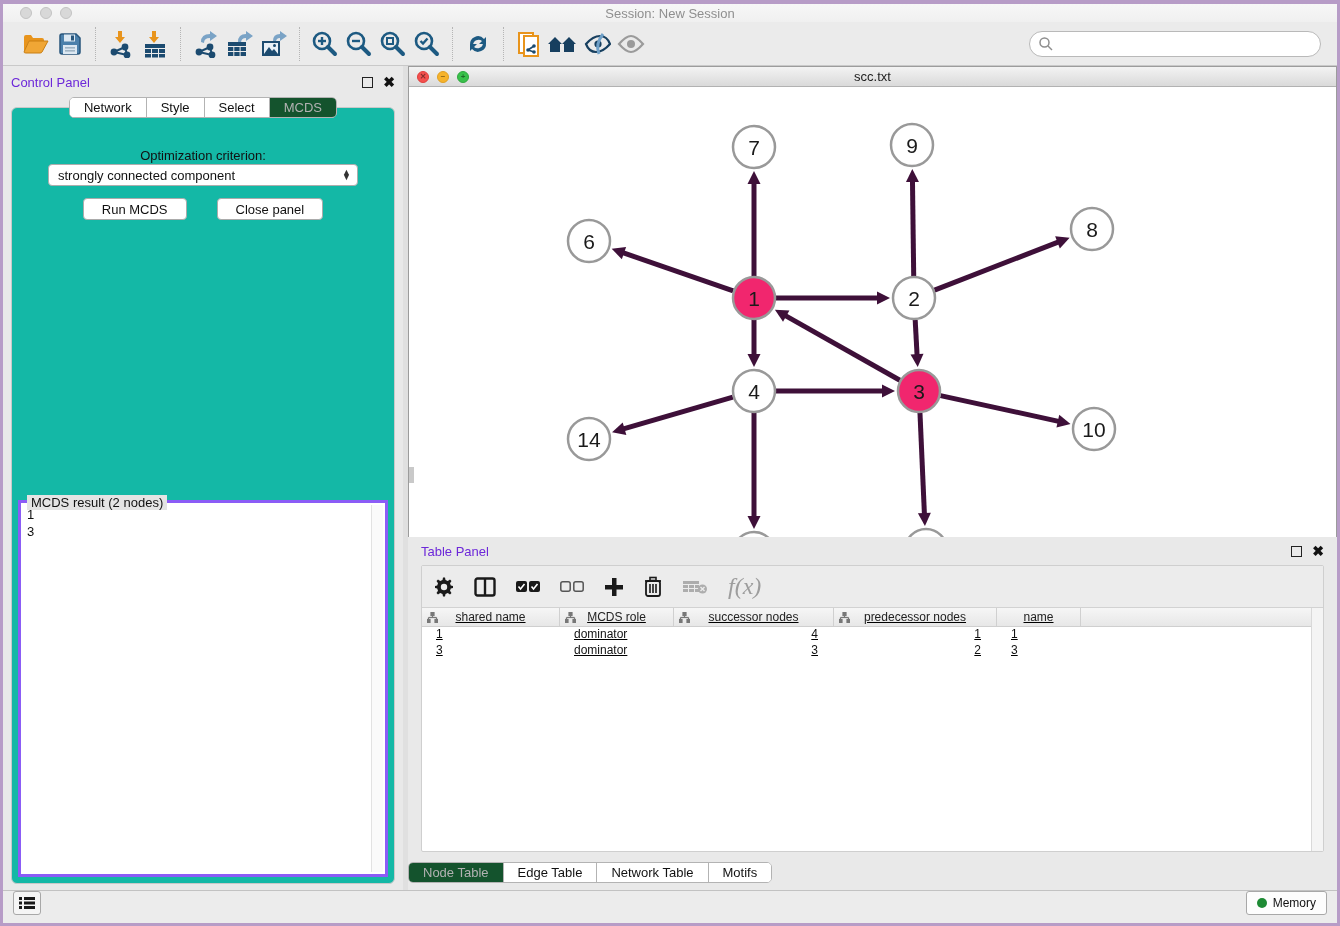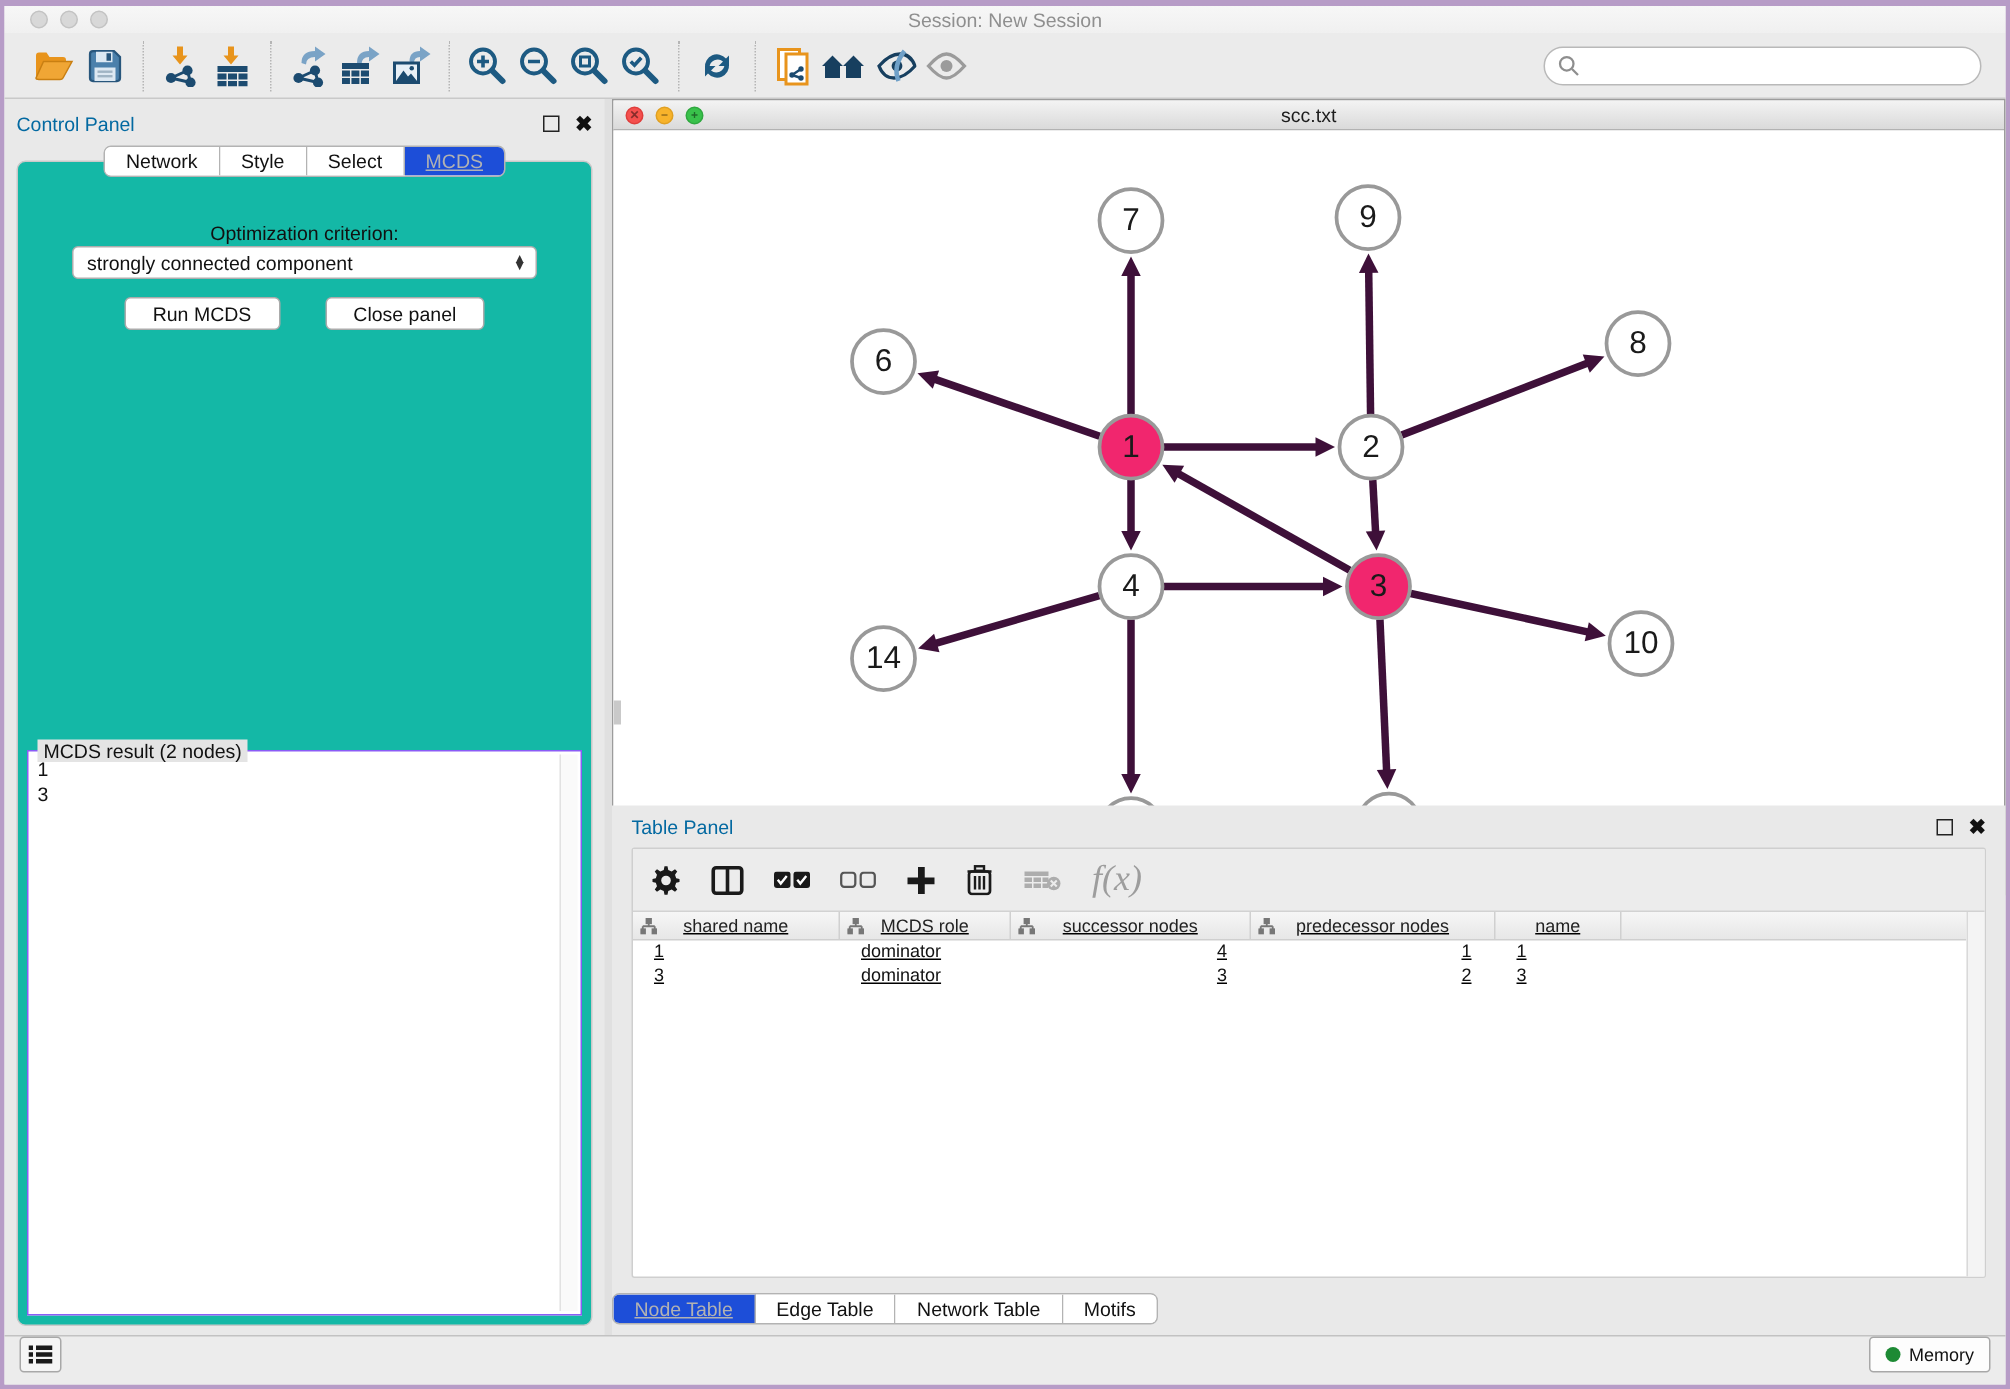--- a/index.html
+++ b/index.html
@@ -19,36 +19,36 @@
   
   .toolbar { position:absolute; left:0; right:0; top:18px; height:44px; background:#ebebeb; border-bottom:1px solid #c9c9c9; display:flex; align-items:center; padding:0 10px 0 16px; }
   .tb-icon { width:34px; height:32px; display:flex; align-items:center; justify-content:center; flex:0 0 auto; }
   .tb-sep { width:0; height:34px; border-left:1px dotted #b5b5b5; margin:0 8px; flex:0 0 auto; }
   .search-wrap { margin-left:auto; width:292px; height:26px; border:1px solid #b9b9b9; border-radius:13px; background:#fff; display:flex; align-items:center; padding-left:8px; margin-right:6px; }
   .search-wrap input { border:none; outline:none; flex:1; height:20px; font-size:13px; background:transparent; }
 
   
   .control-panel { position:absolute; left:0; top:62px; width:400px; bottom:33px; background:#e9e9e9; }
   .panel-head { position:absolute; top:6px; left:8px; right:8px; height:20px; display:flex; align-items:center; }
-  .panel-title { font-size:13px; color:#0369a1; }
+  .panel-title { font-size:13px; color:#6d28d9; }
   .panel-head .spacer { flex:1; }
   .float-btn { width:11px; height:11px; border:1.5px solid #222; background:transparent; margin-right:10px; }
   .close-btn { font-size:14px; font-weight:bold; color:#111; line-height:11px; }
   .seg-tabs { display:flex; border:1px solid #b3b3b3; border-radius:5px; overflow:hidden; background:#fff; height:21px; }
   .seg-tab { padding:0 14px; font-size:13px; display:flex; align-items:center; border-right:1px solid #b3b3b3; background:#fff; color:#111; white-space:nowrap; }
   .seg-tab:last-child { border-right:none; }
-  .seg-tab.active { background:#1d4ed8; color:#b2b2b2;text-decoration:underline; }
+  .seg-tab.active { background:#14532d; color:#b2b2b2; }
   .cp-tabs-row { position:absolute; top:31px; left:0; right:0; display:flex; justify-content:center; z-index:2; }
   .cp-content { position:absolute; top:41px; left:8px; right:8px; bottom:6px; background:#14b8a6; border:1px solid #c9c9c9; border-radius:6px; }
   .opt-label { position:absolute; top:40px; left:0; right:0; text-align:center; font-size:13px; color:#111; }
   .dropdown { position:absolute; top:56px; left:36px; right:36px; height:22px; background:#fff; border:1px solid #adadad; border-radius:4px; display:flex; align-items:center; font-size:13px; padding-left:9px; color:#111; }
   .dd-stepper { margin-left:auto; margin-right:6px; display:flex; flex-direction:column; align-items:center; line-height:5px; font-size:9px; color:#333; }
   .cp-buttons { position:absolute; top:90px; left:0; right:0; display:flex; justify-content:center; gap:30px; }
   .btn { height:22px; background:#fff; border:1px solid #ababab; border-radius:4px; font-size:13px; padding:0 18px; display:flex; align-items:center; color:#111; }
-  .result-box { position:absolute; left:6px; right:6px; top:392px; bottom:6px; border:1px solid #8b5cf6; background:#fff; }
+  .result-box { position:absolute; left:6px; right:6px; top:392px; bottom:6px; border:3px solid #8b5cf6; background:#fff; }
   .result-legend { position:absolute; top:-8px; left:6px; background:#e4e4e4; padding:0 4px; font-size:13px; color:#111; }
   .result-lines { position:absolute; inset:3px 16px 2px 6px; font-size:13px; line-height:17px; color:#111; white-space:pre-line; }
   .result-scroll { position:absolute; top:2px; bottom:2px; right:2px; width:12px; background:#fafafa; border-left:1px solid #e2e2e2; }
 
   .v-splitter { position:absolute; left:400px; top:62px; width:5px; bottom:33px; background:#e0e0e0; }
 
   
   .net-window { position:absolute; left:405px; top:62px; right:0; height:531px; border:1px solid #9c9c9c; background:#fff; }
   .net-titlebar { position:absolute; left:0; right:0; top:0; height:20px; background:linear-gradient(#f3f3f3,#dadada); border-bottom:1px solid #b2b2b2; display:flex; align-items:center; }
   .net-title { position:absolute; left:0; right:0; text-align:center; font-size:13px; color:#1c1c1c; }

